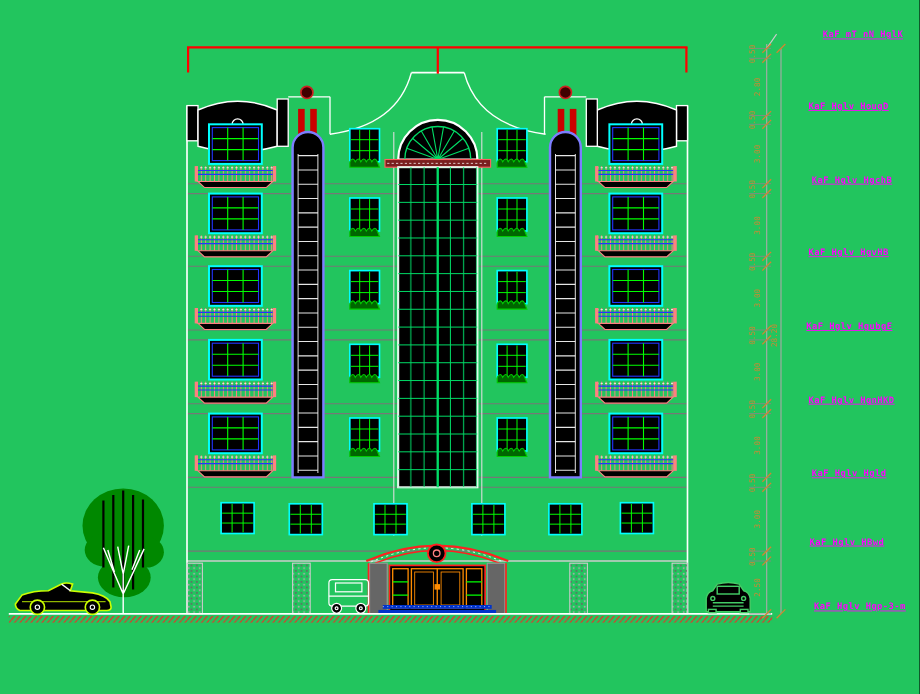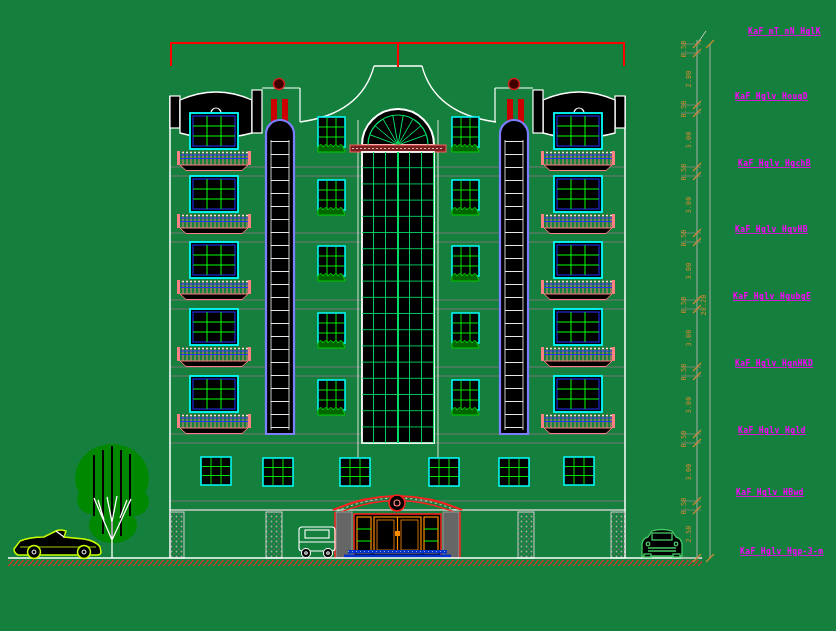--- a/index.html
+++ b/index.html
@@ -1,16 +1,16 @@
 <!DOCTYPE html>
 <html><head>
 <meta charset="utf-8">
 <style>
   html,body{margin:0;padding:0;background:#000;}
-  #canvas{position:relative;width:836px;height:631px;background:#15803d;overflow:hidden;
+  #canvas{position:relative;width:836px;height:631px;background:#22c55e;overflow:hidden;
           font-family:"DejaVu Sans Mono", monospace;}
   svg text{font-family:"DejaVu Sans Mono", monospace;}
   .lvl{font-size:8px;font-weight:bold;text-decoration:underline;letter-spacing:.4px;}
   .dim{font-size:7px;}
 </style>
 </head>
 <body>
 
 <div id="canvas">
 <svg width="836" height="631" viewBox="0 0 836 631" xmlns="http://www.w3.org/2000/svg">

